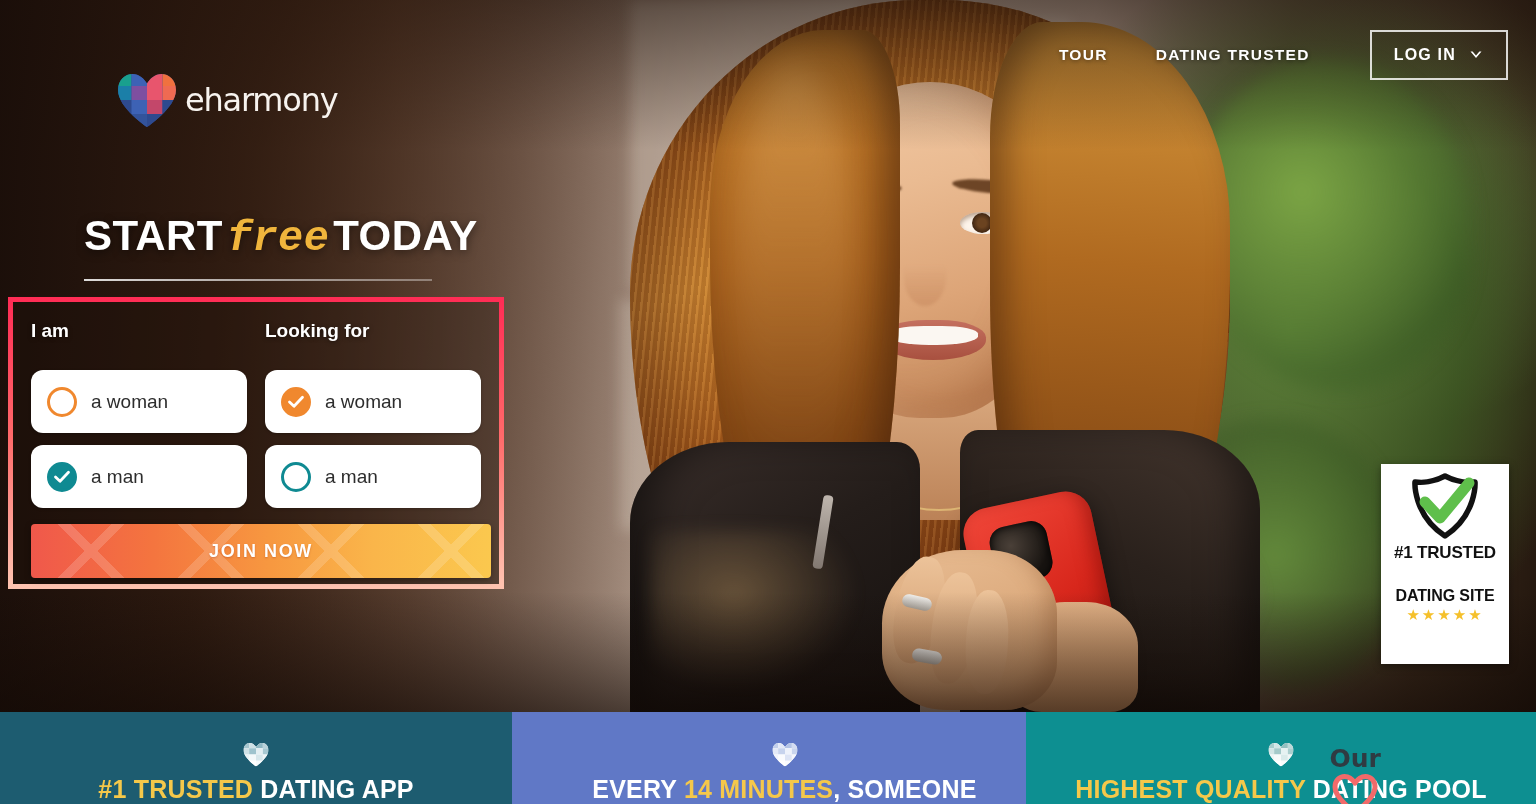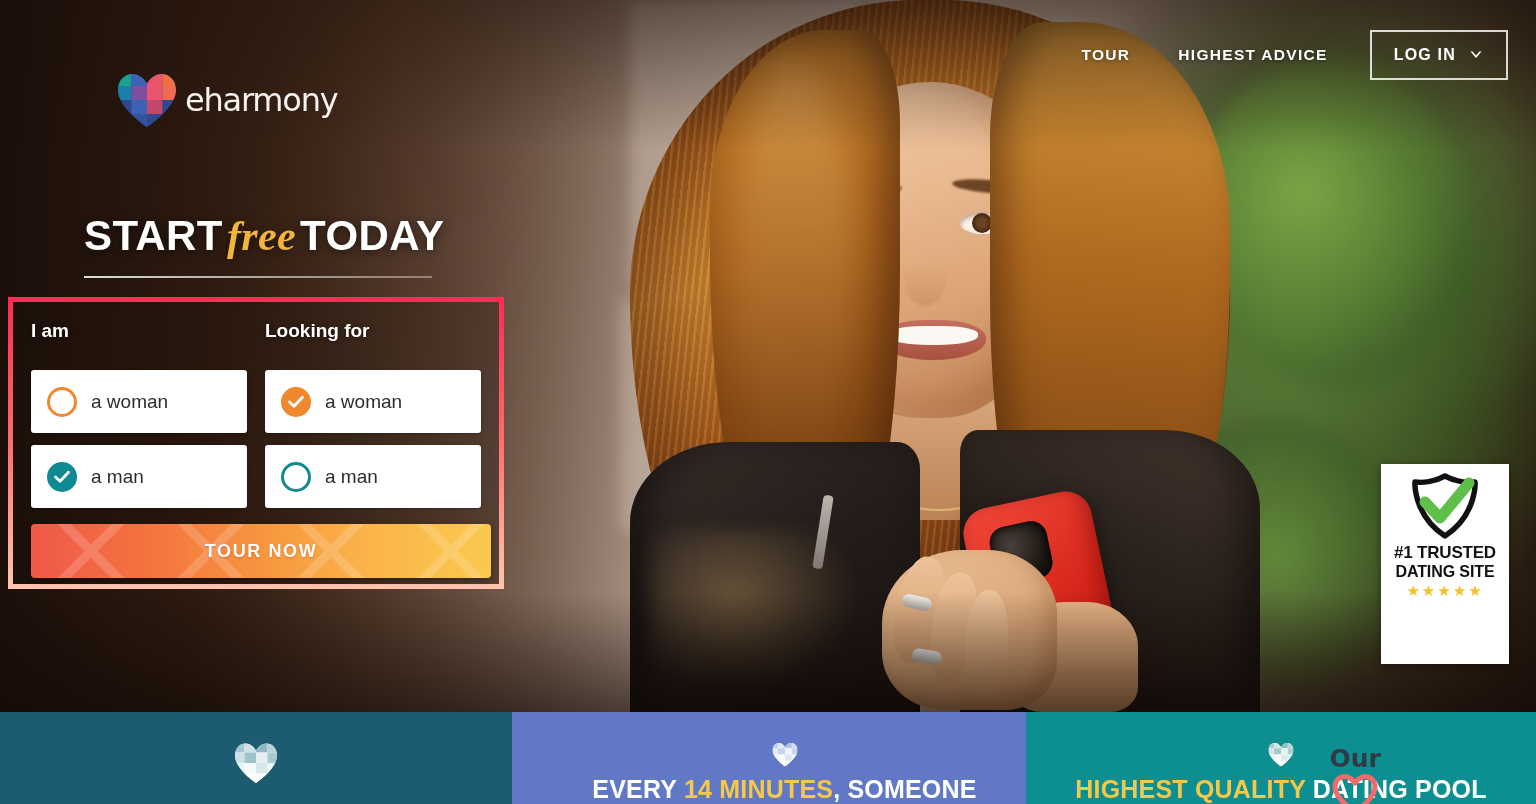--- a/index.html
+++ b/index.html
@@ -162,21 +162,21 @@
   .topnav {
     position:absolute; right:28px; top:26px; height:58px;
     display:flex; align-items:center; gap:0;
   }
   .nav-link {
     color:#fff; font-size:15.5px; font-weight:700; letter-spacing:1.3px;
     padding:0 24px; text-decoration:none; cursor:pointer;
     text-shadow:0 1px 4px rgba(0,0,0,.45);
   }
   .login-box {
-    margin-left:18px; border:2px solid rgba(255,255,255,.82);
+    margin-left:36px; border:2px solid rgba(255,255,255,.82);
     padding:14px 22px; display:flex; align-items:center; gap:12px;
     cursor:pointer;
   }
   .login-label { color:#fff; font-size:16px; font-weight:700; letter-spacing:1.2px; }
   .chev { width:16px; height:16px; display:block; }
 
   
   .logo { position:absolute; left:116px; top:72px; display:flex; align-items:center; gap:7px; }
   .logo-heart { width:62px; height:56px; display:block; }
   .logo-word {
@@ -186,21 +186,21 @@
 
   
   .headline {
     position:absolute; left:84px; top:212px; width:360px;
   }
   .headline-text {
     font-size:42px; font-weight:800; color:#fff; letter-spacing:.4px;
     text-shadow:0 2px 10px rgba(0,0,0,.5); white-space:nowrap;
   }
   .headline-text .free {
-    color:#f0b53c; font-style:italic; font-weight:800; font-family:Liberation Serif, serif;
+    color:#f0b53c; font-style:italic; font-weight:800; font-family:Liberation Mono, monospace;
     padding:0 4px;
   }
   .headline-rule {
     margin-top:16px; width:348px; height:2px;
     background:linear-gradient(90deg, rgba(255,255,255,.85), rgba(255,255,255,.35));
   }
 
   
   .form-highlight {
     position:absolute; left:8px; top:297px; width:496px; height:292px;
@@ -208,21 +208,21 @@
     background:rgba(30,17,11,.30);
   }
   .form-inner { position:absolute; inset:0; padding:18px 18px 0 18px; }
   .form-cols { display:flex; gap:18px; }
   .col { width:226px; }
   .col-label {
     color:#fff; font-size:19px; font-weight:700; margin-bottom:28px;
     text-shadow:0 1px 4px rgba(0,0,0,.5);
   }
   .opt {
-    background:#fff; border-radius:3px; height:63px; margin-bottom:12px;
+    background:#fff; border-radius:12px; height:63px; margin-bottom:12px;
     display:flex; align-items:center; padding-left:16px; gap:14px; cursor:pointer;
     box-shadow:0 1px 3px rgba(0,0,0,.25);
   }
   .radio { width:30px; height:30px; border-radius:50%; flex:none;
     display:flex; align-items:center; justify-content:center; }
   .radio.off-orange { border:3px solid #f0882e; background:#fff; }
   .radio.off-teal { border:3px solid #0f8a92; background:#fff; }
   .radio.on-orange { background:#f0882e; border:3px solid #f0882e; }
   .radio.on-teal { background:#0f8a92; border:3px solid #0f8a92; }
   .radio svg { width:18px; height:18px; display:block; }
@@ -246,21 +246,21 @@
   }
 
   
   .badge {
     position:absolute; left:1381px; top:464px; width:128px; height:200px;
     background:#fff; box-shadow:0 2px 8px rgba(0,0,0,.4);
     display:flex; flex-direction:column; align-items:center;
   }
   .badge-shield { width:78px; height:66px; margin-top:9px; display:block; }
   .badge-t1 { font-size:17px; font-weight:800; color:#111; letter-spacing:-.2px; margin-top:4px; }
-  .badge-t2 { font-size:16px; font-weight:700; color:#111; letter-spacing:-.1px; }
+  .badge-t2 { font-size:16px; font-weight:700; color:#111; letter-spacing:-.1px;margin-top:24px; }
   .badge-stars { color:#f5c02b; font-size:15px; letter-spacing:2px; margin-top:2px; line-height:1; }
   .badge-foot {
     margin-top:5px; width:120px; background:#5fbf4b; color:#0c2a08;
     font-size:11px; font-weight:700; text-align:center; line-height:1.25; padding:5px 2px 6px;
   }
 
   
   .panels { position:absolute; left:0; top:712px; width:1536px; height:92px; display:flex; }
   .panel { position:relative; height:92px; display:flex; flex-direction:column; align-items:center; overflow:hidden; }
   .panel.p1 { width:512px; background:#1d5c70; }
@@ -331,21 +331,21 @@
       <div class="ring r1"></div>
         <div class="ring r2"></div>
     </div>
 
     <div class="vignette-top"></div>
     <div class="vignette-left"></div>
     <div class="vignette-bottom"></div>
 
     <div class="topnav">
       <a class="nav-link">TOUR</a>
-      <a class="nav-link">HIGHEST ADVICE</a>
+      <a class="nav-link">DATING TRUSTED</a>
       <div class="login-box">
         <span class="login-label">LOG IN</span>
         <svg class="chev" viewBox="0 0 16 16">
           <path d="M2.5 4.5 L8 11 L13.5 4.5 L11.4 4.5 L8 8.6 L4.6 4.5 Z" fill="#ffffff"></path>
         </svg>
       </div>
     </div>
 
     <div class="logo">
       <svg class="logo-heart" viewBox="0 0 62 56">
@@ -413,21 +413,21 @@
               <span class="opt-label">a woman</span>
             </div>
             <div class="opt">
               <span class="radio off-teal"></span>
               <span class="opt-label">a man</span>
             </div>
           </div>
         </div>
         <button class="join-btn">
           <span class="join-facets"></span>
-          <span class="join-label">TOUR NOW</span>
+          <span class="join-label">JOIN NOW</span>
         </button>
       </div>
     </div>
 
     <div class="badge">
       <svg class="badge-shield" viewBox="0 0 78 66">
         <path d="M39 3 C28 9 16 10 9 9 C9 9 7 42 39 63 C71 42 69 9 69 9 C62 10 50 9 39 3 Z" fill="none" stroke="#111" stroke-width="5.5" stroke-linejoin="round"></path>
         <path d="M19 29 L34 45 L63 10" fill="none" stroke="#5fbf4b" stroke-width="11" stroke-linecap="round" stroke-linejoin="round"></path>
       </svg>
       <div class="badge-t1">#1 TRUSTED</div>
@@ -457,20 +457,21 @@
           <rect x="0" y="21" width="11.5" height="10.5" fill="#e9f2f5"></rect>
           <rect x="11.5" y="21" width="11.5" height="10.5" fill="#f4f9fa"></rect>
           <rect x="23" y="21" width="11.5" height="10.5" fill="#d7e7eb"></rect>
           <rect x="34.5" y="21" width="11.5" height="10.5" fill="#eef5f7"></rect>
           <rect x="0" y="31.5" width="11.5" height="10.5" fill="#ffffff"></rect>
           <rect x="11.5" y="31.5" width="11.5" height="10.5" fill="#ffffff"></rect>
           <rect x="23" y="31.5" width="11.5" height="10.5" fill="#f7fbfc"></rect>
           <rect x="34.5" y="31.5" width="11.5" height="10.5" fill="#ffffff"></rect>
         </g>
       </svg>
+      <div class="panel-title"><span class="hi">#1 TRUSTED</span><span> DATING APP</span></div>
     </div>
 
     <div class="panel p2">
       <svg class="panel-heart" viewBox="0 0 46 42">
         <defs>
             <clipPath id="ph2">
               <path d="M23 41 C23 41 2 27 2 13.5 C2 6 7 1.5 12.5 1.5 C17.3 1.5 21 5 23 8.6 C25 5 28.7 1.5 33.5 1.5 C39 1.5 44 6 44 13.5 C44 27 23 41 23 41 Z"></path>
             </clipPath>
           </defs>
         <g clip-path="url(#ph2)">

